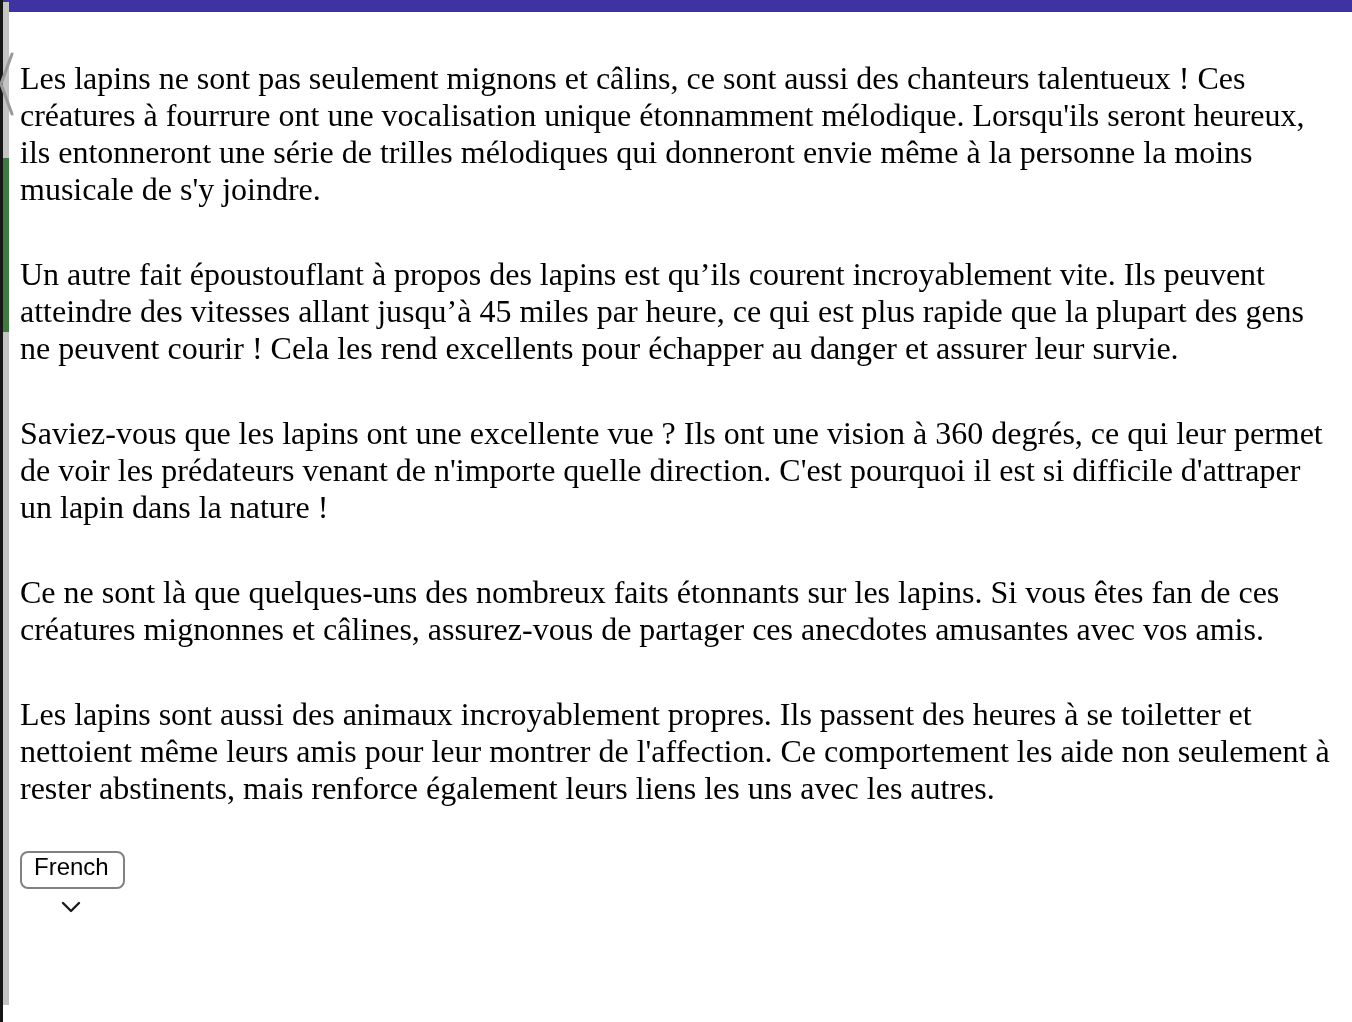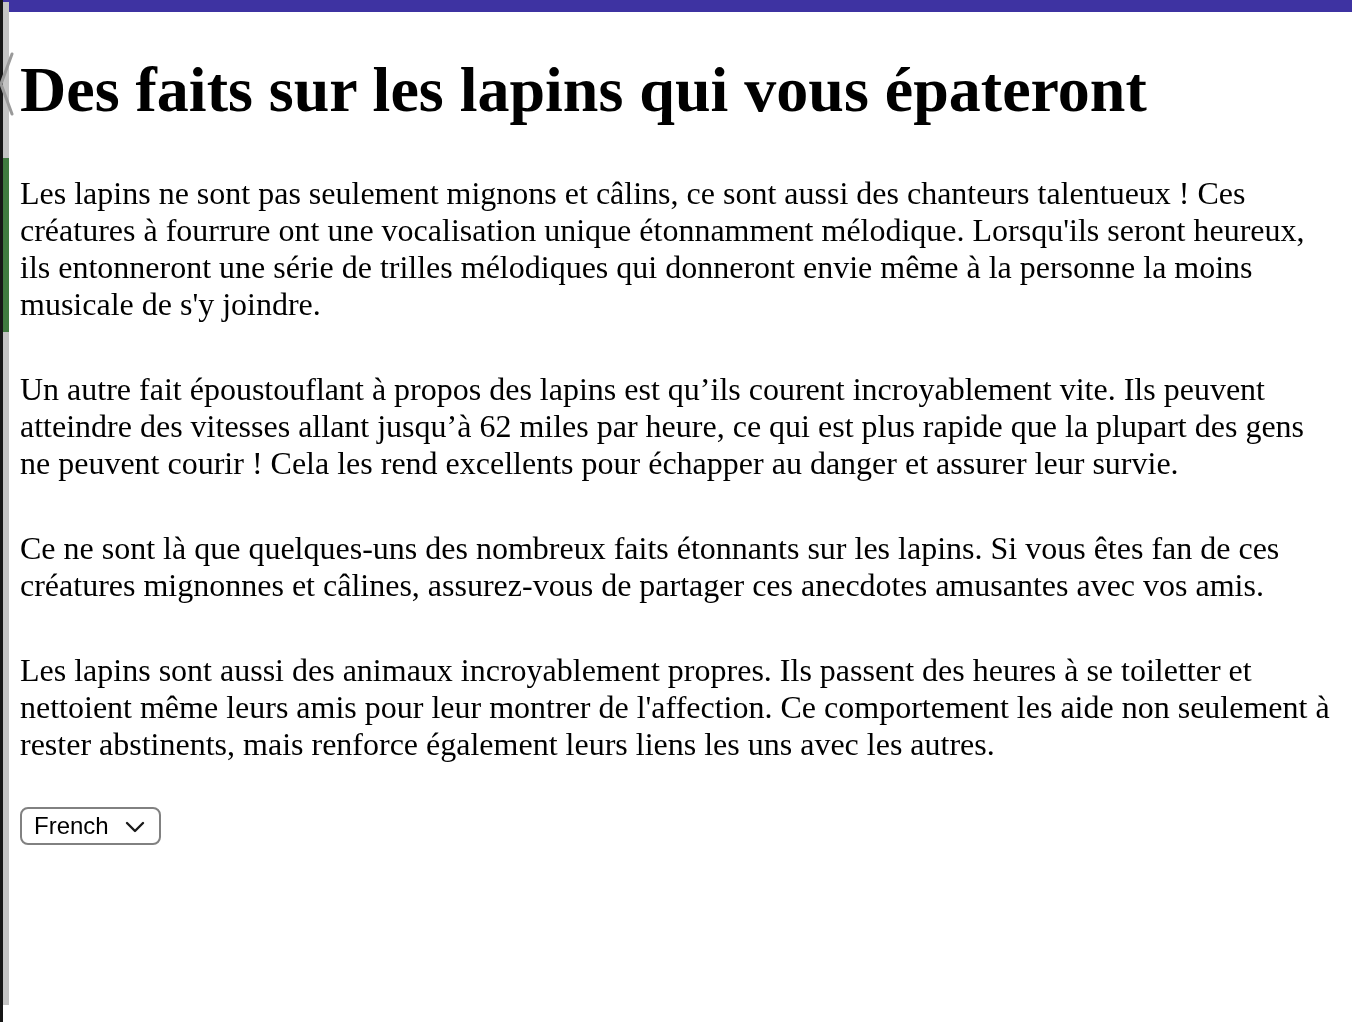--- a/index.html
+++ b/index.html
@@ -58,43 +58,44 @@
     height: 38px;
     padding: 0 14px 0 12px;
     border: 2px solid var(--select-border, #818181);
     border-radius: 8px;
     background: #ffffff;
     font-family: "Liberation Sans", sans-serif;
     font-size: 24px;
     color: #000000;
     cursor: default;
     user-select: none;
+    flex-direction: column;
   }
   .lang-select .chevron { display: inline-flex; margin-top: 3px; }
 </style>
 </head>
 <body>
 
 <div class="top-bar"></div>
 
 <div class="left-edge">
   <div class="edge-line"></div>
   <div class="edge-strip"></div>
   <div class="edge-accent"></div>
   <svg width="14" height="64" viewBox="0 0 14 64">
     <polyline points="12,2 1,32 12,62" fill="none" stroke="#9a9a9a" stroke-width="3" stroke-linecap="round" stroke-linejoin="round"></polyline>
   </svg>
 </div>
 
 <div class="content">
-  <h1 class="title">Des faits sur les lapins qui vous épateront</h1>
 
   <article>
     <p>Les lapins ne sont pas seulement mignons et câlins, ce sont aussi des chanteurs talentueux ! Ces créatures à fourrure ont une vocalisation unique étonnamment mélodique. Lorsqu'ils seront heureux, ils entonneront une série de trilles mélodiques qui donneront envie même à la personne la moins musicale de s'y joindre.</p>
-    <p>Un autre fait époustouflant à propos des lapins est qu’ils courent incroyablement vite. Ils peuvent atteindre des vitesses allant jusqu’à 62 miles par heure, ce qui est plus rapide que la plupart des gens ne peuvent courir ! Cela les rend excellents pour échapper au danger et assurer leur survie.</p>
+    <p>Un autre fait époustouflant à propos des lapins est qu’ils courent incroyablement vite. Ils peuvent atteindre des vitesses allant jusqu’à 45 miles par heure, ce qui est plus rapide que la plupart des gens ne peuvent courir ! Cela les rend excellents pour échapper au danger et assurer leur survie.</p>
+    <p>Saviez-vous que les lapins ont une excellente vue ? Ils ont une vision à 360 degrés, ce qui leur permet de voir les prédateurs venant de n'importe quelle direction. C'est pourquoi il est si difficile d'attraper un lapin dans la nature !</p>
     <p>Ce ne sont là que quelques-uns des nombreux faits étonnants sur les lapins. Si vous êtes fan de ces créatures mignonnes et câlines, assurez-vous de partager ces anecdotes amusantes avec vos amis.</p>
     <p>Les lapins sont aussi des animaux incroyablement propres. Ils passent des heures à se toiletter et nettoient même leurs amis pour leur montrer de l'affection. Ce comportement les aide non seulement à rester abstinents, mais renforce également leurs liens les uns avec les autres.</p>
   </article>
 
   <div class="lang-select" role="combobox" aria-expanded="false">
     <span>French</span>
     <span class="chevron">
       <svg width="20" height="14" viewBox="0 0 20 14">
         <polyline points="2,3 10,11 18,3" fill="none" stroke="#1a1a1a" stroke-width="2.4" stroke-linecap="round" stroke-linejoin="round"></polyline>
       </svg>

